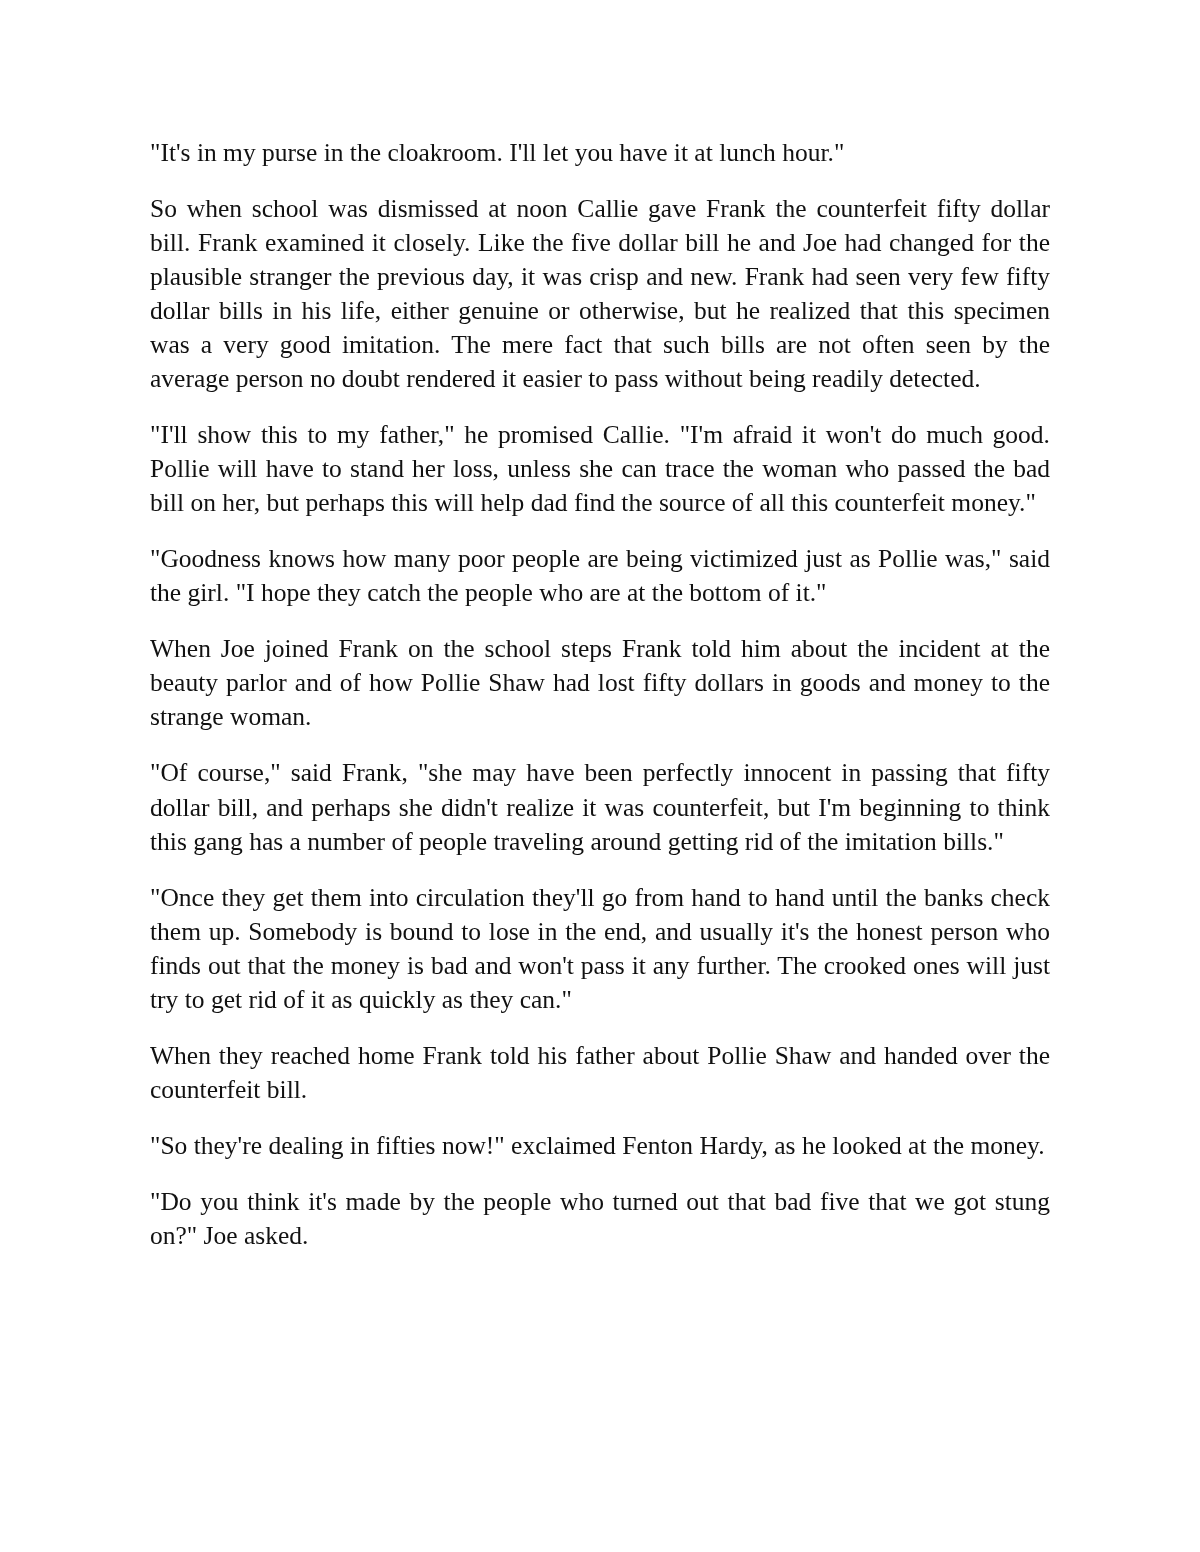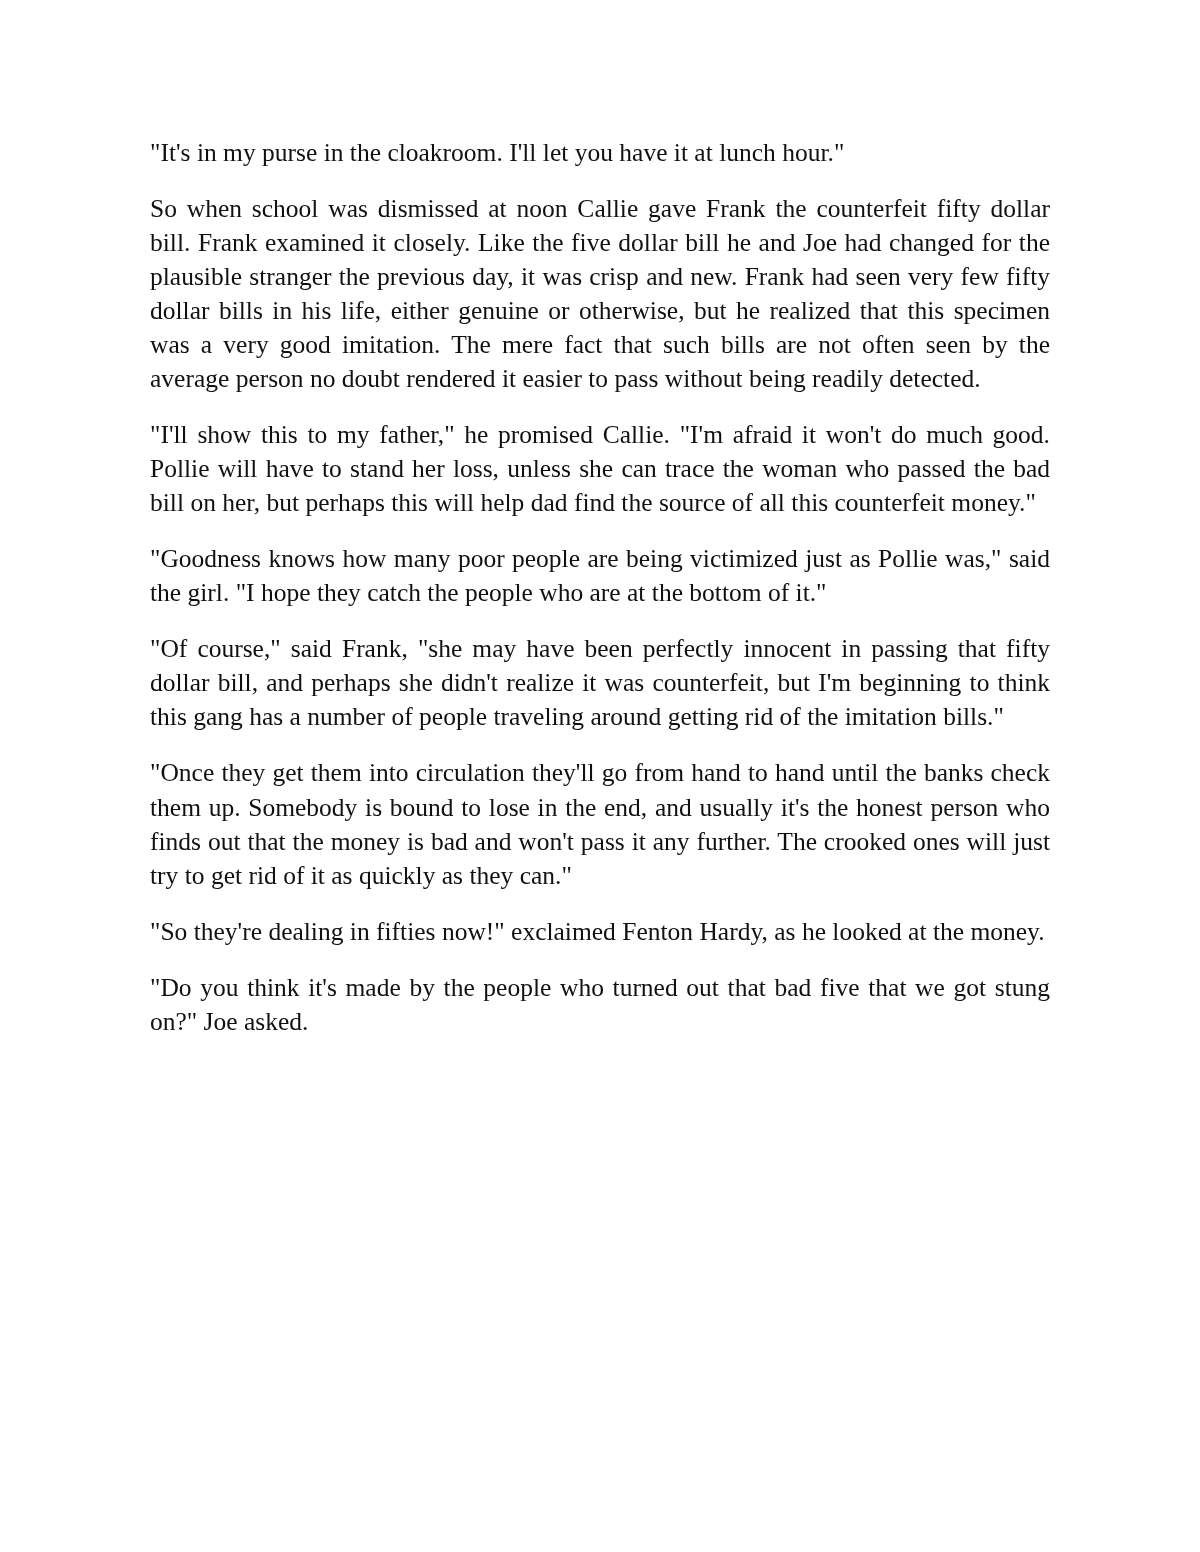--- a/index.html
+++ b/index.html
@@ -39,18 +39,20 @@
 </style>
 </head>
 <body>
 
 <div class="page">
   <div class="doc-body">
     <p class="para">"It's in my purse in the cloakroom. I'll let you have it at lunch hour."</p>
     <p class="para">So when school was dismissed at noon Callie gave Frank the counterfeit fifty dollar bill. Frank examined it closely. Like the five dollar bill he and Joe had changed for the plausible stranger the previous day, it was crisp and new. Frank had seen very few fifty dollar bills in his life, either genuine or otherwise, but he realized that this specimen was a very good imitation. The mere fact that such bills are not often seen by the average person no doubt rendered it easier to pass without being readily detected.</p>
     <p class="para">"I'll show this to my father," he promised Callie. "I'm afraid it won't do much good. Pollie will have to stand her loss, unless she can trace the woman who passed the bad bill on her, but perhaps this will help dad find the source of all this counterfeit money."</p>
     <p class="para">"Goodness knows how many poor people are being victimized just as Pollie was," said the girl. "I hope they catch the people who are at the bottom of it."</p>
+    <p class="para">When Joe joined Frank on the school steps Frank told him about the incident at the beauty parlor and of how Pollie Shaw had lost fifty dollars in goods and money to the strange woman.</p>
     <p class="para">"Of course," said Frank, "she may have been perfectly innocent in passing that fifty dollar bill, and perhaps she didn't realize it was counterfeit, but I'm beginning to think this gang has a number of people traveling around getting rid of the imitation bills."</p>
     <p class="para">"Once they get them into circulation they'll go from hand to hand until the banks check them up. Somebody is bound to lose in the end, and usually it's the honest person who finds out that the money is bad and won't pass it any further. The crooked ones will just try to get rid of it as quickly as they can."</p>
+    <p class="para">When they reached home Frank told his father about Pollie Shaw and handed over the counterfeit bill.</p>
     <p class="para">"So they're dealing in fifties now!" exclaimed Fenton Hardy, as he looked at the money.</p>
     <p class="para">"Do you think it's made by the people who turned out that bad five that we got stung on?" Joe asked.</p>
   </div>
 </div>
 
 </body></html>

